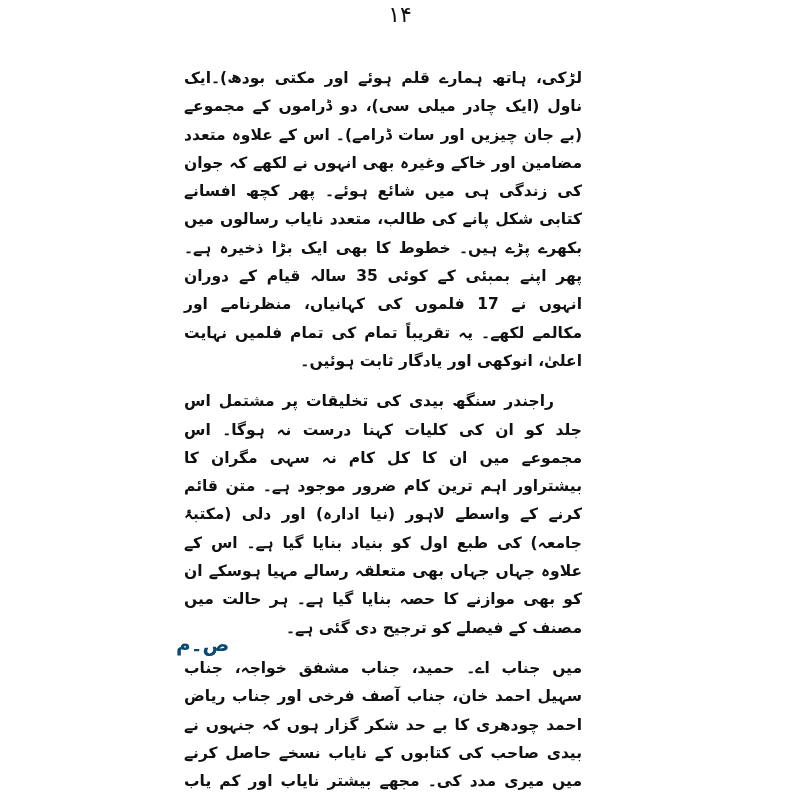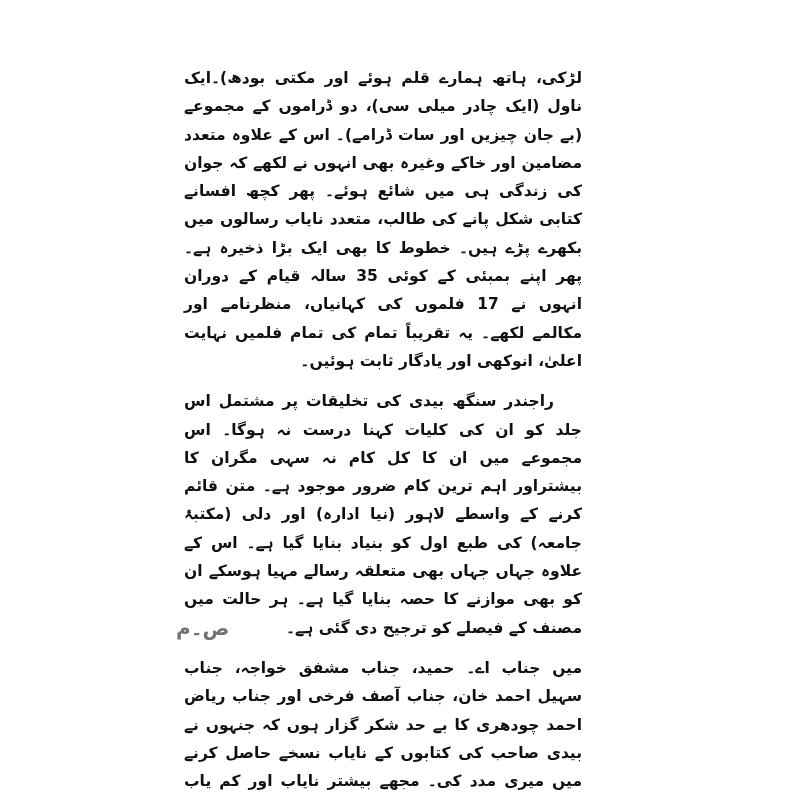--- a/index.html
+++ b/index.html
@@ -15,29 +15,30 @@
   }
   .body-text {
     position: absolute; left: 172px; top: 52px; width: 422px;
     direction: rtl; text-align: justify; text-align-last: right;
     font-family: "DejaVu Sans", sans-serif; font-size: 15.5px;
     line-height: 28.3px; color: #111; font-weight: bold;
   }
   .para { margin: 12px; }
   .para.indent { text-indent: 28px; }
   .signature {
-    position: absolute; left: 176px; top: 616px;
+    position: absolute; left: 176px; top: 632px;
     direction: rtl; font-family: "DejaVu Sans", sans-serif;
-    font-size: 20px; color: #737373; font-weight: bold;
+    font-size: 20px; color: #0c4a6e; font-weight: bold;
   }
 </style>
 </head>
 <body>
 
 <div class="page">
+  <div class="page-number">۱۴</div>
 
   <div class="body-text">
     <p class="para">لڑکی، ہاتھ ہمارے قلم ہوئے اور مکتی بودھ)۔ایک ناول (ایک چادر میلی سی)، دو ڈراموں کے مجموعے (بے جان چیزیں اور سات ڈرامے)۔ اس کے علاوہ متعدد مضامین اور خاکے وغیرہ بھی انہوں نے لکھے کہ جوان کی زندگی ہی میں شائع ہوئے۔ پھر کچھ افسانے کتابی شکل پانے کی طالب، متعدد نایاب رسالوں میں بکھرے پڑے ہیں۔ خطوط کا بھی ایک بڑا ذخیرہ ہے۔ پھر اپنے بمبئی کے کوئی 35 سالہ قیام کے دوران انہوں نے 17 فلموں کی کہانیاں، منظرنامے اور مکالمے لکھے۔ یہ تقریباً تمام کی تمام فلمیں نہایت اعلیٰ، انوکھی اور یادگار ثابت ہوئیں۔</p>
     <p class="para indent">راجندر سنگھ بیدی کی تخلیقات پر مشتمل اس جلد کو ان کی کلیات کہنا درست نہ ہوگا۔ اس مجموعے میں ان کا کل کام نہ سہی مگران کا بیشتراور اہم ترین کام ضرور موجود ہے۔ متن قائم کرنے کے واسطے لاہور (نیا ادارہ) اور دلی (مکتبۂ جامعہ) کی طبع اول کو بنیاد بنایا گیا ہے۔ اس کے علاوہ جہاں جہاں بھی متعلقہ رسالے مہیا ہوسکے ان کو بھی موازنے کا حصہ بنایا گیا ہے۔ ہر حالت میں مصنف کے فیصلے کو ترجیح دی گئی ہے۔</p>
     <p class="para">میں جناب اے۔ حمید، جناب مشفق خواجہ، جناب سہیل احمد خان، جناب آصف فرخی اور جناب ریاض احمد چودھری کا بے حد شکر گزار ہوں کہ جنہوں نے بیدی صاحب کی کتابوں کے نایاب نسخے حاصل کرنے میں میری مدد کی۔ مجھے بیشتر نایاب اور کم یاب رسالے فراہم کئے اور ہر طرح سے اس طویل کام میں میری ہمت افزائی کرتے رہے۔</p>
     <p class="para indent">ہر صفحے کو کم از کم چھ بار پڑھا گیا ہے تاکہ کمپوزنگ کی غلطی کا کوئی امکان نہ رہے۔ پھر بھی احساس ہے کہ شاید کچھ غلطیاں اب بھی رہ گئی ہوں۔ اگر نگاہ میں آئیں تو راقم الحروف کو مطلع کریں تاکہ اگلی بار رفع ہوسکیں۔</p>
 
   </div>
 
   <div class="signature">ص۔م</div>

